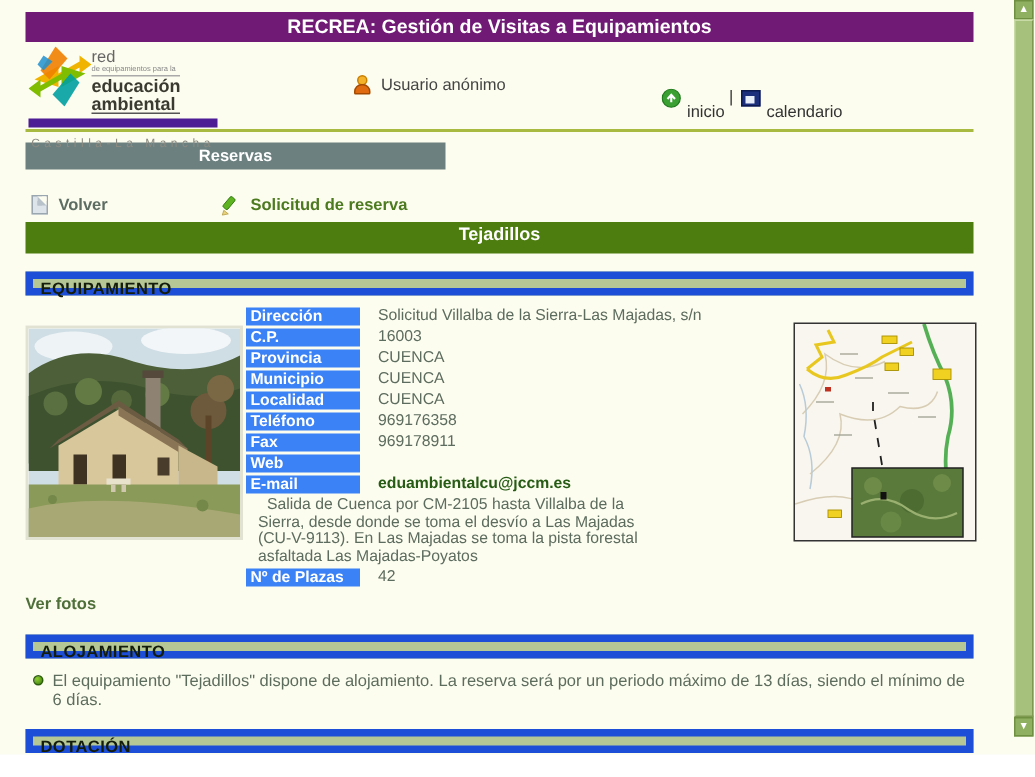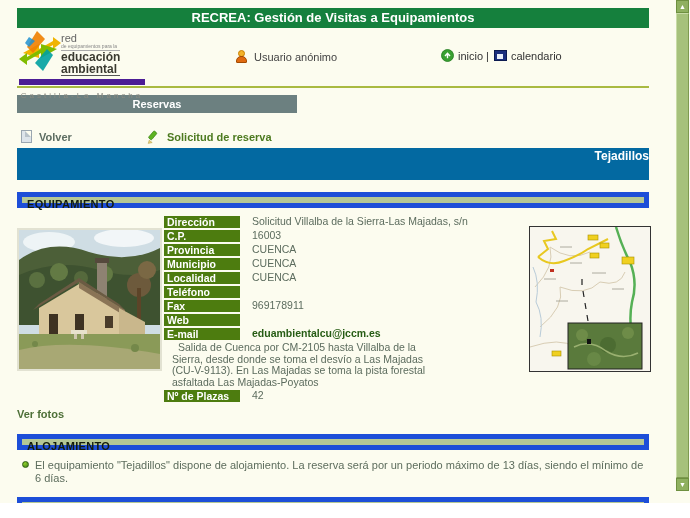--- a/index.html
+++ b/index.html
@@ -1,41 +1,41 @@
 <!DOCTYPE html>
 <html><head>
 <meta charset="utf-8">
 <style>
   * { margin:0; padding:0; box-sizing:border-box; }
   body { background:#ffffff; font-family:"Liberation Sans", sans-serif; width:690px; height:518px; position:relative; overflow:hidden; }
   .page { position:absolute; top:0; left:0; width:690px; height:503px; background:#fcfcef; overflow:hidden; }
   .content { margin-left:17px; width:632px; }
 
   
-  .titlebar { margin-top:8px; height:20px; background:#15803d; color:#fff; font-weight:bold; font-size:13px; text-align:center; line-height:20px; }
+  .titlebar { margin-top:8px; height:20px; background:#701a75; color:#fff; font-weight:bold; font-size:13px; text-align:center; line-height:20px; }
 
   
   .header-area { position:relative; height:56px; }
   .logo { position:absolute; left:2px; top:3px; width:126px; }
   .logo-top { display:flex; }
   .pinwheel { width:42px; height:40px; flex:0 0 42px; }
   .logo-text { padding-top:2px; }
   .logo-red { font-size:11px; color:#666; line-height:10px; }
   .logo-tagline { font-size:5px; color:#888; line-height:6px; border-bottom:1px solid #aaa; padding-bottom:1px; }
   .logo-edu { font-size:12px; font-weight:bold; color:#3a3a30; line-height:12px; }
   .logo-amb { font-size:12px; font-weight:bold; color:#3a3a30; line-height:12px; border-bottom:1px solid #555; }
   .logo-region { font-size:8px; color:#8a8a80; letter-spacing:3px; margin-top:3px; border-top:6px solid #4c1d95; padding-top:6px; text-align:center; }
 
   .user-block { position:absolute; left:219px; top:22px; display:flex; align-items:center; font-size:11px; color:#444; }
   .person-icon { width:11px; height:13px; position:relative; margin-right:7px; }
   .person-icon .head { position:absolute; top:0; left:2px; width:7px; height:7px; border-radius:50%; background:#f3b229; border:1px solid #c97f00; }
   .person-icon .body { position:absolute; bottom:0; left:0; width:11px; height:7px; border-radius:5px 5px 1px 1px; background:#e06a10; border:1px solid #a34a00; }
 
   .links-block { position:absolute; left:424px; top:21px; display:flex; align-items:center; font-size:11px; color:#333; }
-  .links-block a { color:#333; text-decoration:none; }
+  .links-block a { color:#333; text-decoration:none;margin-top:20px; }
   .inicio-icon { width:13px; height:13px; margin-right:4px; }
   .links-divider { margin:0 5px 0 3px; color:#333; }
   .calendar-icon { width:13px; height:11px; background:#1b2f7d; border:1px solid #0c1a50; position:relative; margin-right:4px; }
   .calendar-icon::after { content:""; position:absolute; left:2px; top:3px; width:6px; height:5px; background:#e8eef8; }
 
   .olive-rule { margin-top:2px; height:2px; background:#a9ba41; }
 
   
   .navbar { margin-top:7px; height:18px; display:flex; }
   .nav-tab { background:#6c8080; color:#fff; font-weight:bold; font-size:11px; text-align:center; line-height:18px; cursor:pointer; }
@@ -43,31 +43,31 @@
   .nav-tab.right { flex:1; }
 
   
   .toolbar { margin-top:17px; height:16px; position:relative; font-size:11px; font-weight:bold; }
   .volver-link { position:absolute; left:4px; top:0; display:flex; align-items:center; color:#5d6d62; text-decoration:none; }
   .doc-icon { width:11px; height:13px; background:#dde4ea; border:1px solid #9aa6b0; position:relative; margin-right:7px; }
   .doc-icon::after { content:""; position:absolute; right:0; top:0; border:3px solid #fcfcef; border-left-color:#b8c2ca; border-bottom-color:#b8c2ca; width:0; height:0; }
   .solicitud-link { position:absolute; left:130px; top:0; display:flex; align-items:center; color:#4c7a1f; text-decoration:none; }
   .pencil-icon { width:14px; height:14px; margin-right:6px; }
 
-  .pagetitle-bar { margin-top:2px; height:32px; background:#0369a1; color:#fff; font-weight:bold; font-size:12px; text-align:right; line-height:17px; }
+  .pagetitle-bar { margin-top:2px; height:21px; background:#4d7c0f; color:#fff; font-weight:bold; font-size:12px; text-align:center; line-height:17px; }
 
   
   .section-header { margin-top:12px; height:16px; background:#b5c795; border:5px solid #1d4ed8; color:#141c0c; font-weight:bold; font-size:11px; line-height:14px; padding-left:5px; letter-spacing:0.3px; }
 
   
   .equip-row { margin-top:8px; display:flex; }
   .photo-frame { margin-top:12px; width:145px; height:143px; flex:0 0 145px; border:2px solid #e2e2d2; background:#fff; }
   .fields { margin-left:2px; width:362px; flex:0 0 362px; }
   .frow { display:flex; margin-bottom:2px; }
-  .flabel { width:76px; flex:0 0 76px; background:#4d7c0f; color:#fff; font-weight:bold; font-size:10.5px; line-height:11px; padding:1px 3px 0 3px; display:flex; align-items:center; }
+  .flabel { width:76px; flex:0 0 76px; background:#3b82f6; color:#fff; font-weight:bold; font-size:10.5px; line-height:11px; padding:1px 3px 0 3px; display:flex; align-items:center; }
   .fvalue { font-size:10.5px; color:#5c6c5e; line-height:11.5px; padding-left:12px; width:284px; }
   .fvalue.email { font-weight:bold; color:#265c14; cursor:pointer; }
   .fvalue.acceso { text-indent:6px; padding-left:8px; }
   .map-frame { margin-left:3px; margin-top:10px; width:122px; height:146px; flex:0 0 122px; border:1px solid #333; background:#f8f6ee; }
 
   .ver-fotos { display:inline-block; margin-top:4px; font-size:11px; font-weight:bold; color:#4e7038; text-decoration:none; }
 
   .bullet-item { margin-top:9px; display:flex; align-items:flex-start; font-size:11px; color:#5d6d5d; line-height:13px; padding-left:5px; }
   .bullet-icon { width:7px; height:7px; border-radius:50%; background:radial-gradient(circle at 35% 30%, #8fd02c, #3e7d14); border:1px solid #2c5e0c; margin:2px 6px 0 0; flex:0 0 7px; }
 
@@ -207,20 +207,21 @@
         <div class="frow">
           <div class="flabel">Municipio</div>
           <div class="fvalue">CUENCA</div>
         </div>
         <div class="frow">
           <div class="flabel">Localidad</div>
           <div class="fvalue">CUENCA</div>
         </div>
         <div class="frow">
           <div class="flabel">Teléfono</div>
+          <div class="fvalue">969176358</div>
         </div>
         <div class="frow">
           <div class="flabel">Fax</div>
           <div class="fvalue">969178911</div>
         </div>
         <div class="frow">
           <div class="flabel">Web</div>
           <div class="fvalue"></div>
         </div>
         <div class="frow">

